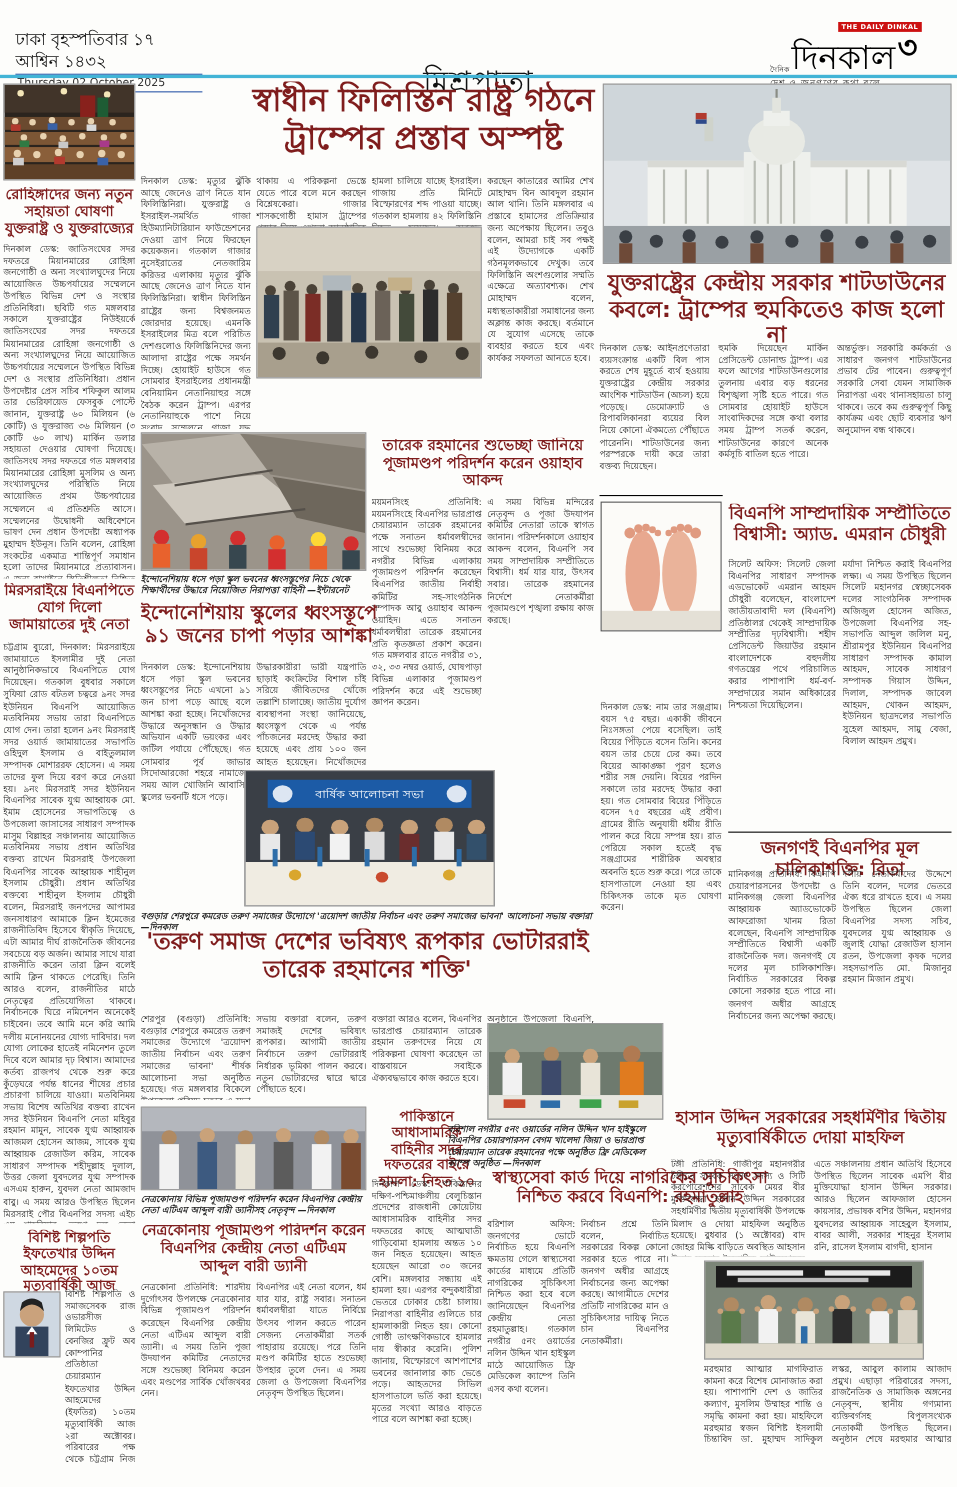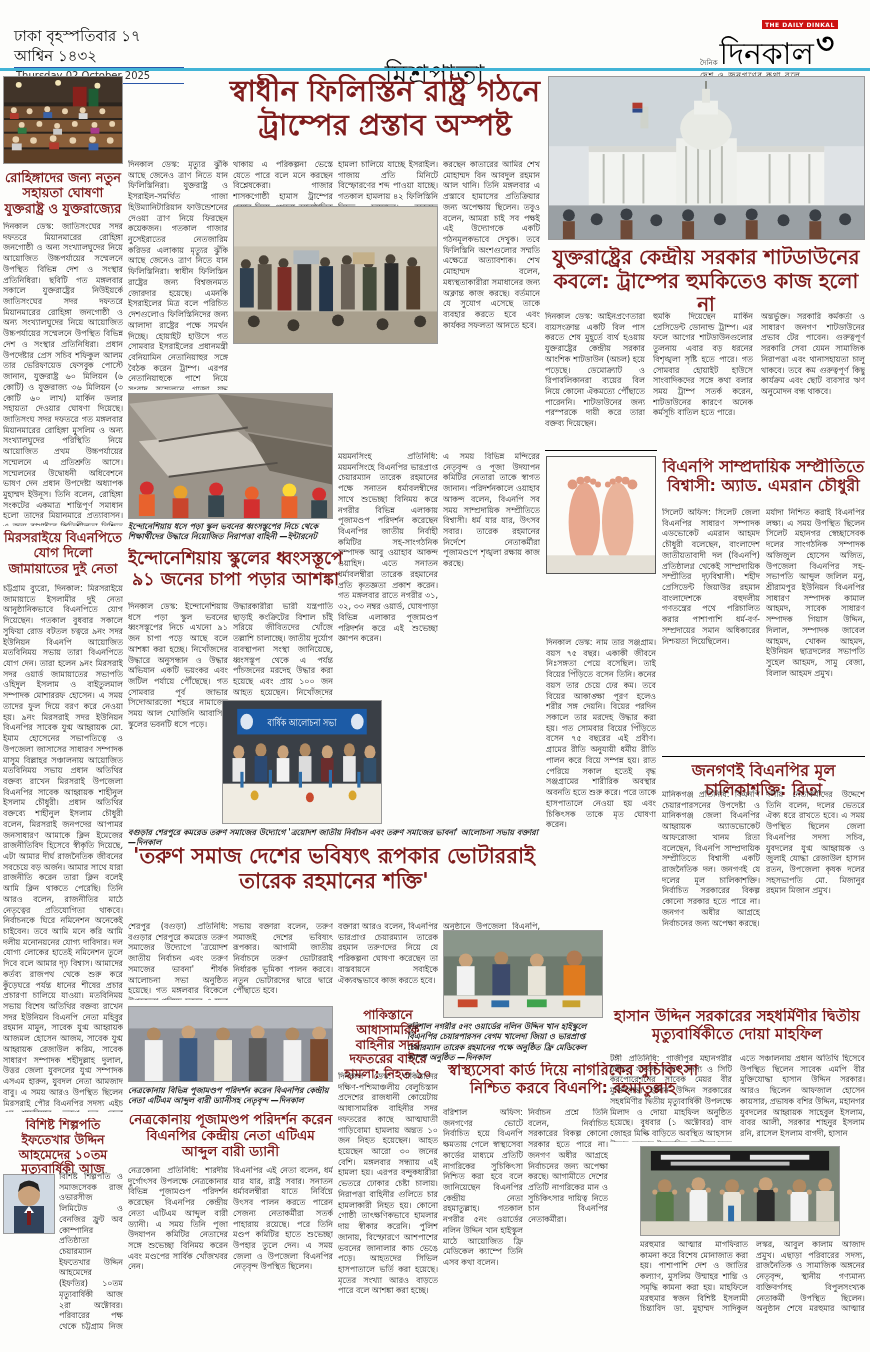--- a/index.html
+++ b/index.html
@@ -152,20 +152,21 @@
       <g fill="#3c372f">
           <circle cx="20" cy="116" r="6"></circle>
           <circle cx="60" cy="120" r="6"></circle>
           <circle cx="105" cy="115" r="6"></circle>
           <circle cx="150" cy="119" r="6"></circle>
           <circle cx="188" cy="116" r="6"></circle>
         </g>
     </svg>
   </div>
 
+  <div class="abs hl" style="left:338px;top:398px;width:202px;font-size:13.5px;">তারেক রহমানের শুভেচ্ছা জানিয়ে পূজামণ্ডপ পরিদর্শন করেন ওয়াহাব আকন্দ</div>
   <div class="abs body-txt" style="left:338px;top:452px;width:100px;height:268px;">ময়মনসিংহ প্রতিনিধি: ময়মনসিংহে বিএনপির ভারপ্রাপ্ত চেয়ারম্যান তারেক রহমানের পক্ষে সনাতন ধর্মাবলম্বীদের সাথে শুভেচ্ছা বিনিময় করে নগরীর বিভিন্ন এলাকায় পূজামণ্ডপ পরিদর্শন করেছেন বিএনপির জাতীয় নির্বাহী কমিটির সহ-সাংগঠনিক সম্পাদক আবু ওয়াহাব আকন্দ ওয়াহিদ। এতে সনাতন ধর্মাবলম্বীরা তারেক রহমানের প্রতি কৃতজ্ঞতা প্রকাশ করেন। গত মঙ্গলবার রাতে নগরীর ৩১, ৩২, ৩৩ নম্বর ওয়ার্ড, ঘোষপাড়া বিভিন্ন এলাকার পূজামণ্ডপ পরিদর্শন করে এই শুভেচ্ছা জ্ঞাপন করেন।</div>
   <div class="abs body-txt" style="left:443px;top:452px;width:97px;height:268px;">এ সময় বিভিন্ন মন্দিরের নেতৃবৃন্দ ও পূজা উদযাপন কমিটির নেতারা তাকে স্বাগত জানান। পরিদর্শনকালে ওয়াহাব আকন্দ বলেন, বিএনপি সব সময় সাম্প্রদায়িক সম্প্রীতিতে বিশ্বাসী। ধর্ম যার যার, উৎসব সবার। তারেক রহমানের নির্দেশে নেতাকর্মীরা পূজামণ্ডপে শৃঙ্খলা রক্ষায় কাজ করছে।</div>
 
   <div class="abs photo" style="left:128px;top:393px;width:205px;height:126px;">
     <svg viewBox="0 0 205 126" preserveAspectRatio="none">
       <rect width="205" height="126" fill="#9b948a"></rect>
       <polygon points="0,10 90,0 120,34 30,48" fill="#b8b2a8"></polygon>
       <polygon points="90,0 205,14 205,52 118,38" fill="#847d72"></polygon>
       <polygon points="10,48 110,38 150,70 40,84" fill="#cfc9bf"></polygon>
       <polygon points="120,40 205,54 205,92 142,78" fill="#6e675c"></polygon>
@@ -185,21 +186,21 @@
         <circle cx="192" cy="102" r="7" fill="#d32f2f"></circle>
           <rect x="184" y="108" width="16" height="18" fill="#37474f"></rect>
       </g>
     </svg>
   </div>
   <div class="abs cap" style="left:128px;top:522px;width:205px;">ইন্দোনেশিয়ায় ধসে পড়া স্কুল ভবনের ধ্বংসস্তূপের নিচে থেকে শিক্ষার্থীদের উদ্ধারে নিয়োজিত নিরাপত্তা বাহিনী —ইন্টারনেট</div>
   <div class="abs hl" style="left:128px;top:548px;width:215px;font-size:17.5px;">ইন্দোনেশিয়ায় স্কুলের ধ্বংসস্তূপে ৯১ জনের চাপা পড়ার আশঙ্কা</div>
   <div class="abs body-txt" style="left:128px;top:602px;width:100px;height:240px;">দিনকাল ডেস্ক: ইন্দোনেশিয়ায় ধসে পড়া স্কুল ভবনের ধ্বংসস্তূপের নিচে এখনো ৯১ জন চাপা পড়ে আছে বলে আশঙ্কা করা হচ্ছে। নিখোঁজদের উদ্ধারে অনুসন্ধান ও উদ্ধার অভিযান একটি ভয়ংকর এবং জটিল পর্যায়ে পৌঁছেছে। গত সোমবার পূর্ব জাভার সিদোআরজো শহরে নামাজের সময় আল খোজিনি আবাসিক স্কুলের ভবনটি ধসে পড়ে।</div>
   <div class="abs body-txt" style="left:233px;top:602px;width:100px;height:96px;">উদ্ধারকারীরা ভারী যন্ত্রপাতি ছাড়াই কংক্রিটের বিশাল চাঁই সরিয়ে জীবিতদের খোঁজে তল্লাশি চালাচ্ছে। জাতীয় দুর্যোগ ব্যবস্থাপনা সংস্থা জানিয়েছে, ধ্বংসস্তূপ থেকে এ পর্যন্ত পাঁচজনের মরদেহ উদ্ধার করা হয়েছে এবং প্রায় ১০০ জন আহত হয়েছেন। নিখোঁজদের স্বজনরা ঘটনাস্থলে ভিড় করছেন।</div>
 
-  <div class="abs photo" style="left:222px;top:700px;width:160px;height:124px;">
+  <div class="abs photo" style="left:222px;top:700px;width:228px;height:124px;">
     <svg viewBox="0 0 200 124" preserveAspectRatio="none">
       <rect width="200" height="124" fill="#3a3f46"></rect>
       <rect x="18" y="8" width="164" height="26" fill="#1c5ba6"></rect>
       <circle cx="30" cy="21" r="8" fill="#fff" opacity=".85"></circle>
         <circle cx="170" cy="21" r="8" fill="#fff" opacity=".85"></circle>
       <text x="100" y="25" font-size="10" fill="#fff" text-anchor="middle">বার্ষিক আলোচনা সভা</text>
       <g>
         <circle cx="20" cy="52" r="7" fill="#c9a27a"></circle>
           <rect x="12" y="58" width="16" height="24" fill="#e8e8e8"></rect>
         <circle cx="48" cy="50" r="7" fill="#b08a62"></circle>

